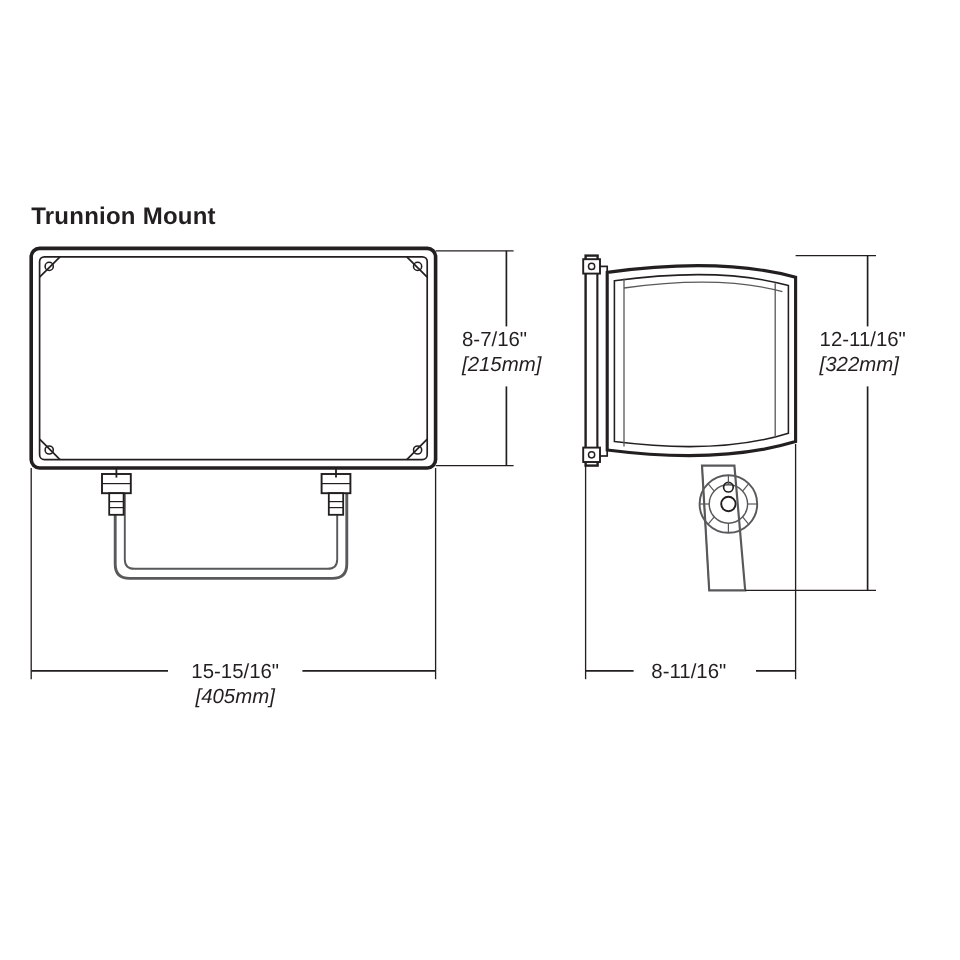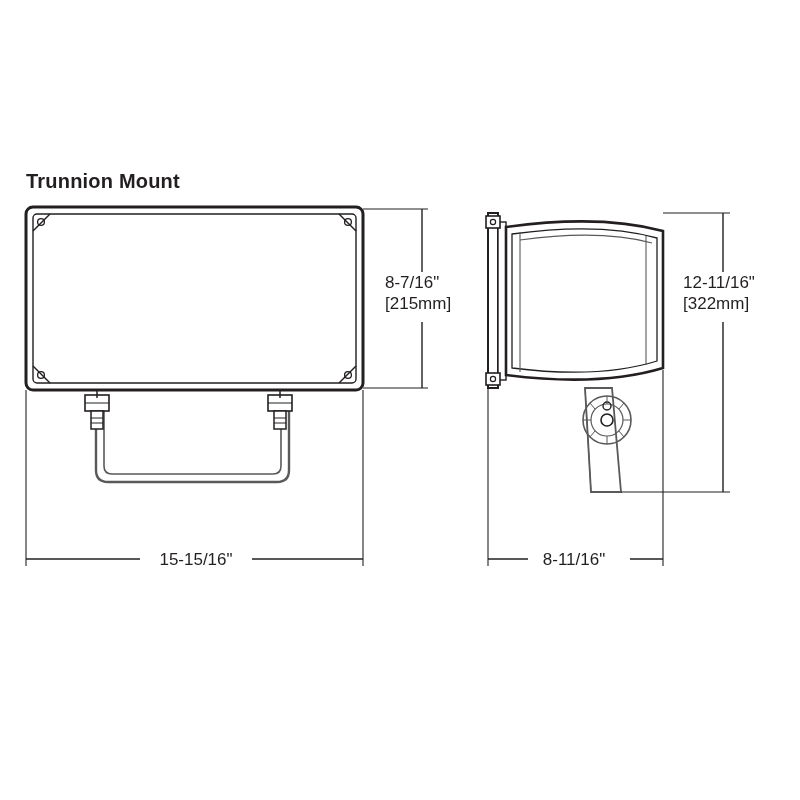--- a/index.html
+++ b/index.html
@@ -32,21 +32,21 @@
     height: 800px;
   }
   .dimtext {
     position: absolute;
     font-size: 17px;
     color: #231f20;
     line-height: 21px;
     text-align: center;
     white-space: nowrap;
   }
-  .dimtext .l2 { display: block; }
+  .dimtext .l2 { display: block; font-style: italic; }
   #dim-height-right {
     left: 683px;
     top: 272px;
     text-align: left;
   }
   #dim-height-mid {
     left: 385px;
     top: 272px;
     text-align: left;
   }
@@ -185,19 +185,20 @@
     <span class="l2">[215mm]</span>
   </div>
 
   <div class="dimtext" id="dim-height-right">
     <span>12-11/16"</span>
     <span class="l2">[322mm]</span>
   </div>
 
   <div class="dimtext" id="dim-width-left">
     <span>15-15/16"</span>
+    <span class="l2">[405mm]</span>
   </div>
 
   <div class="dimtext" id="dim-width-right">
     <span>8-11/16"</span>
   </div>
 
 </div>
 
 </body></html>

